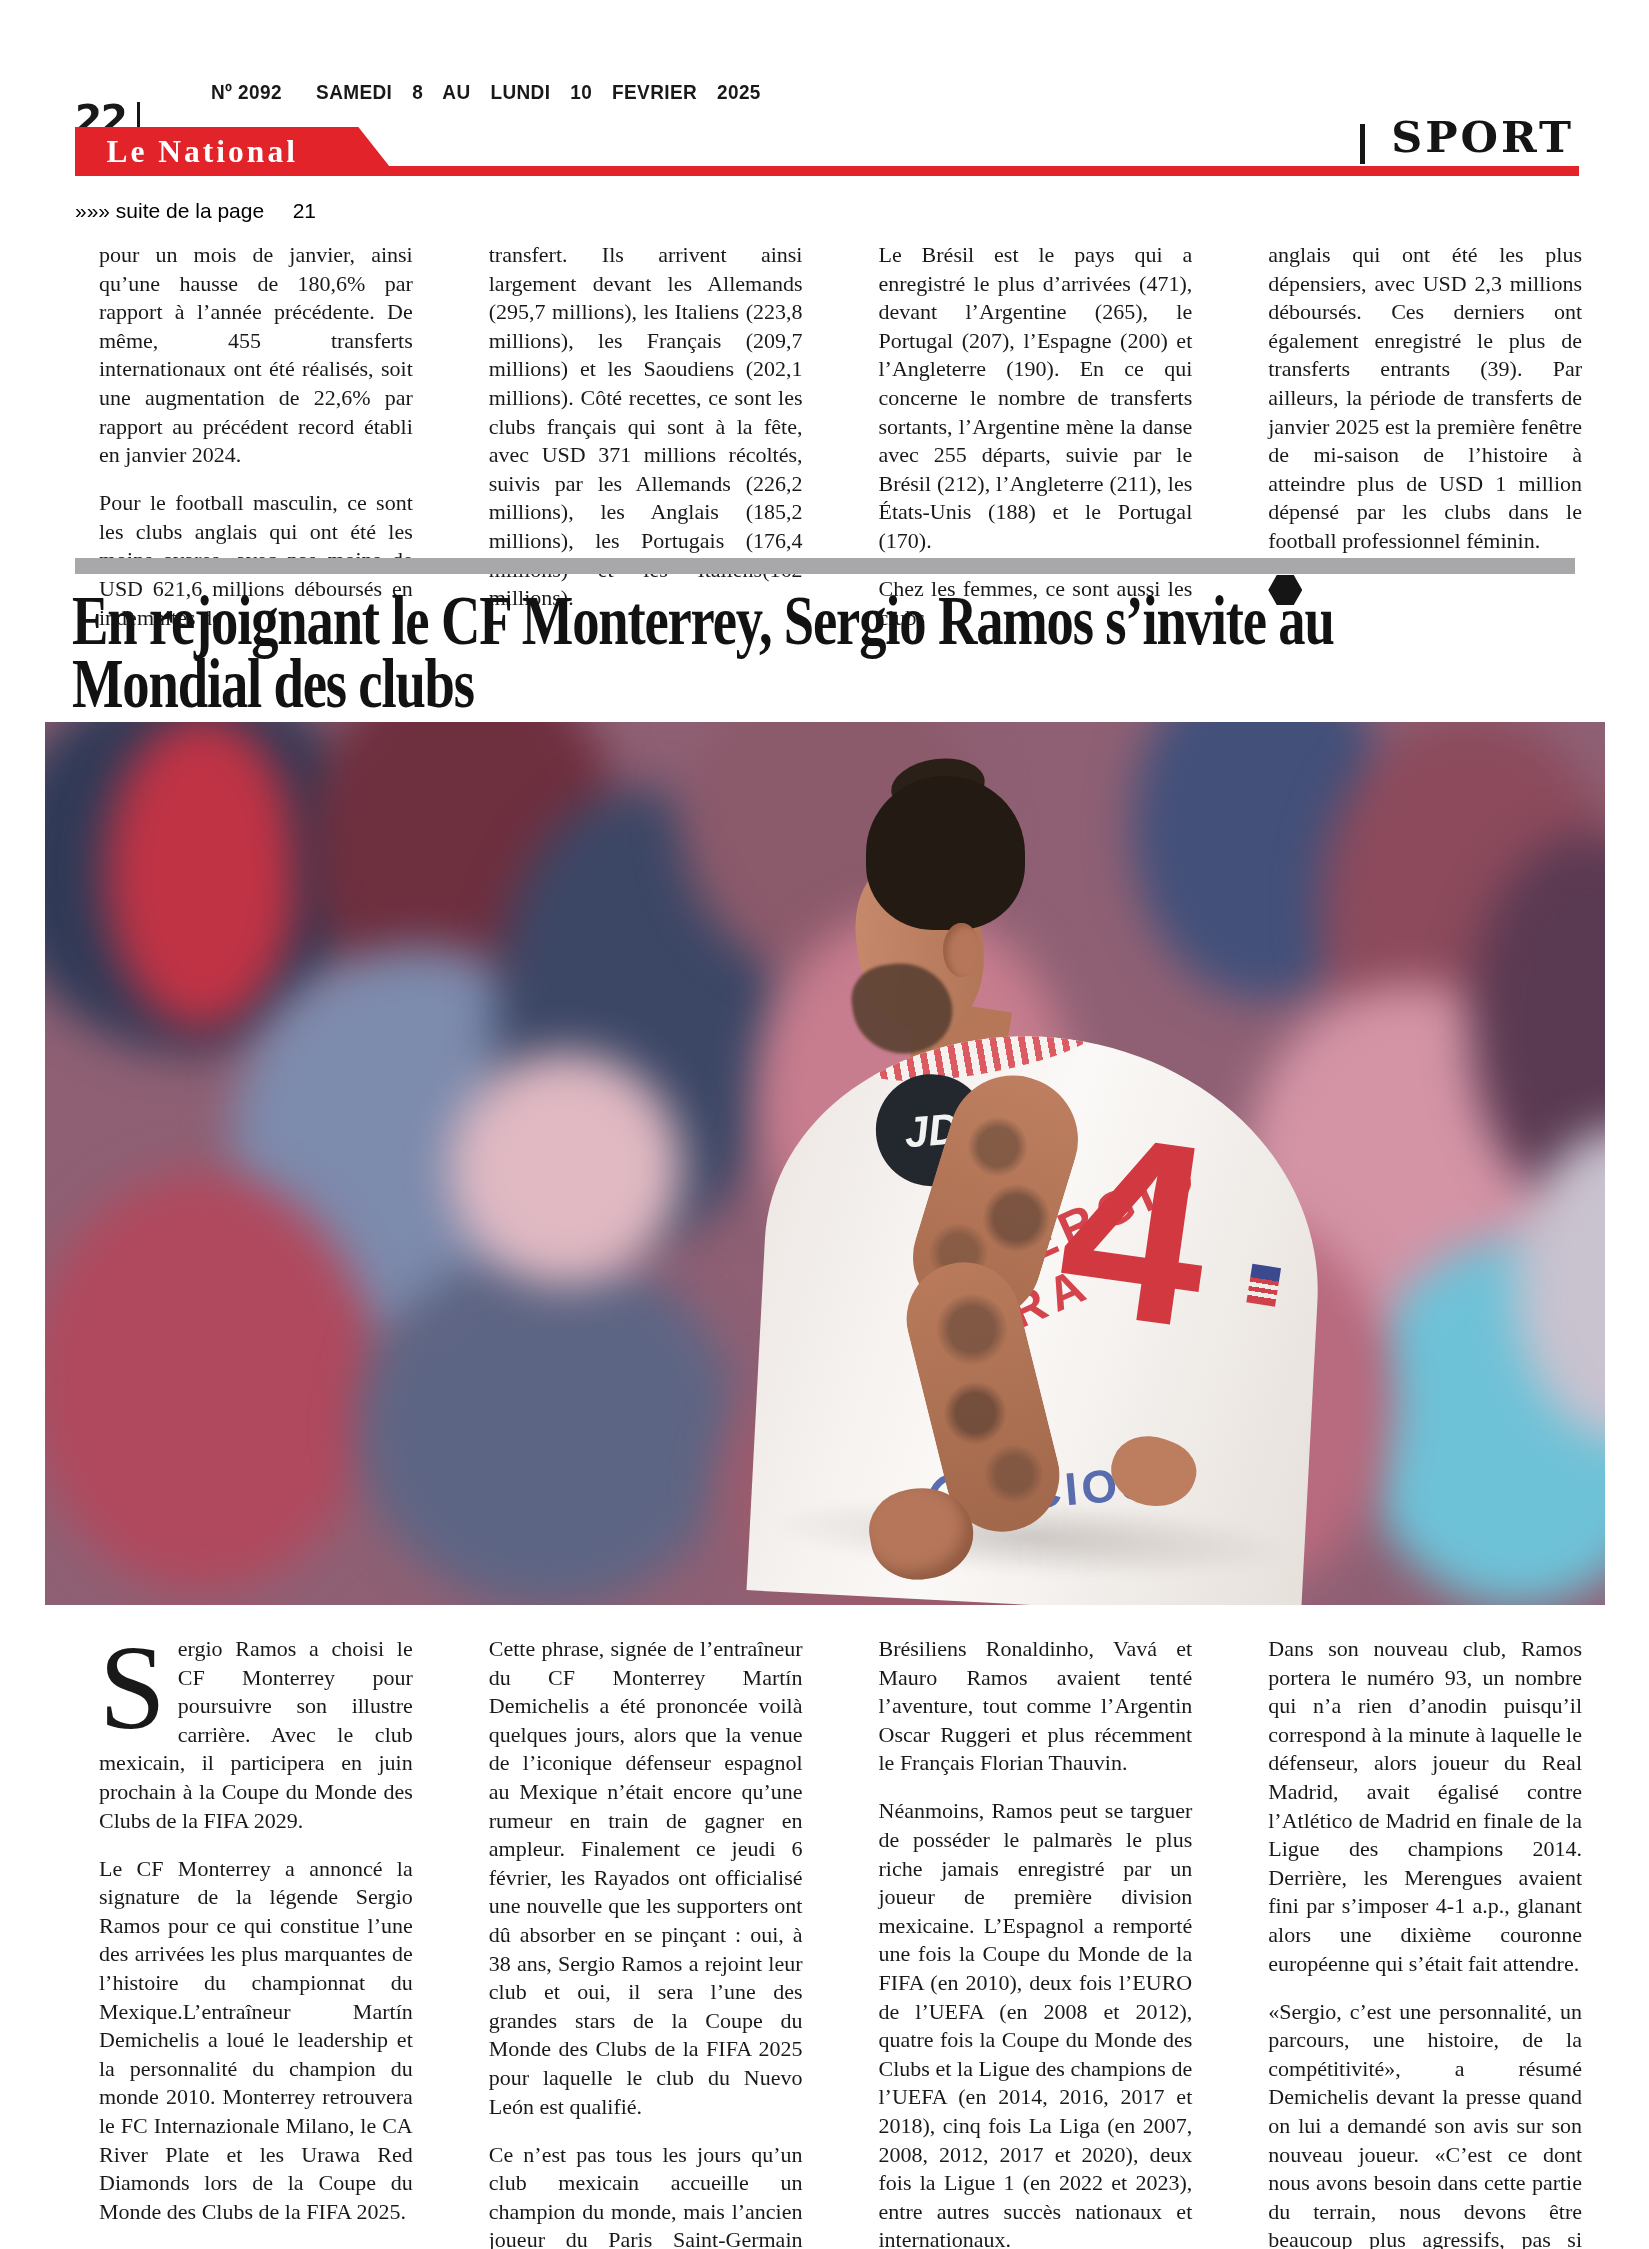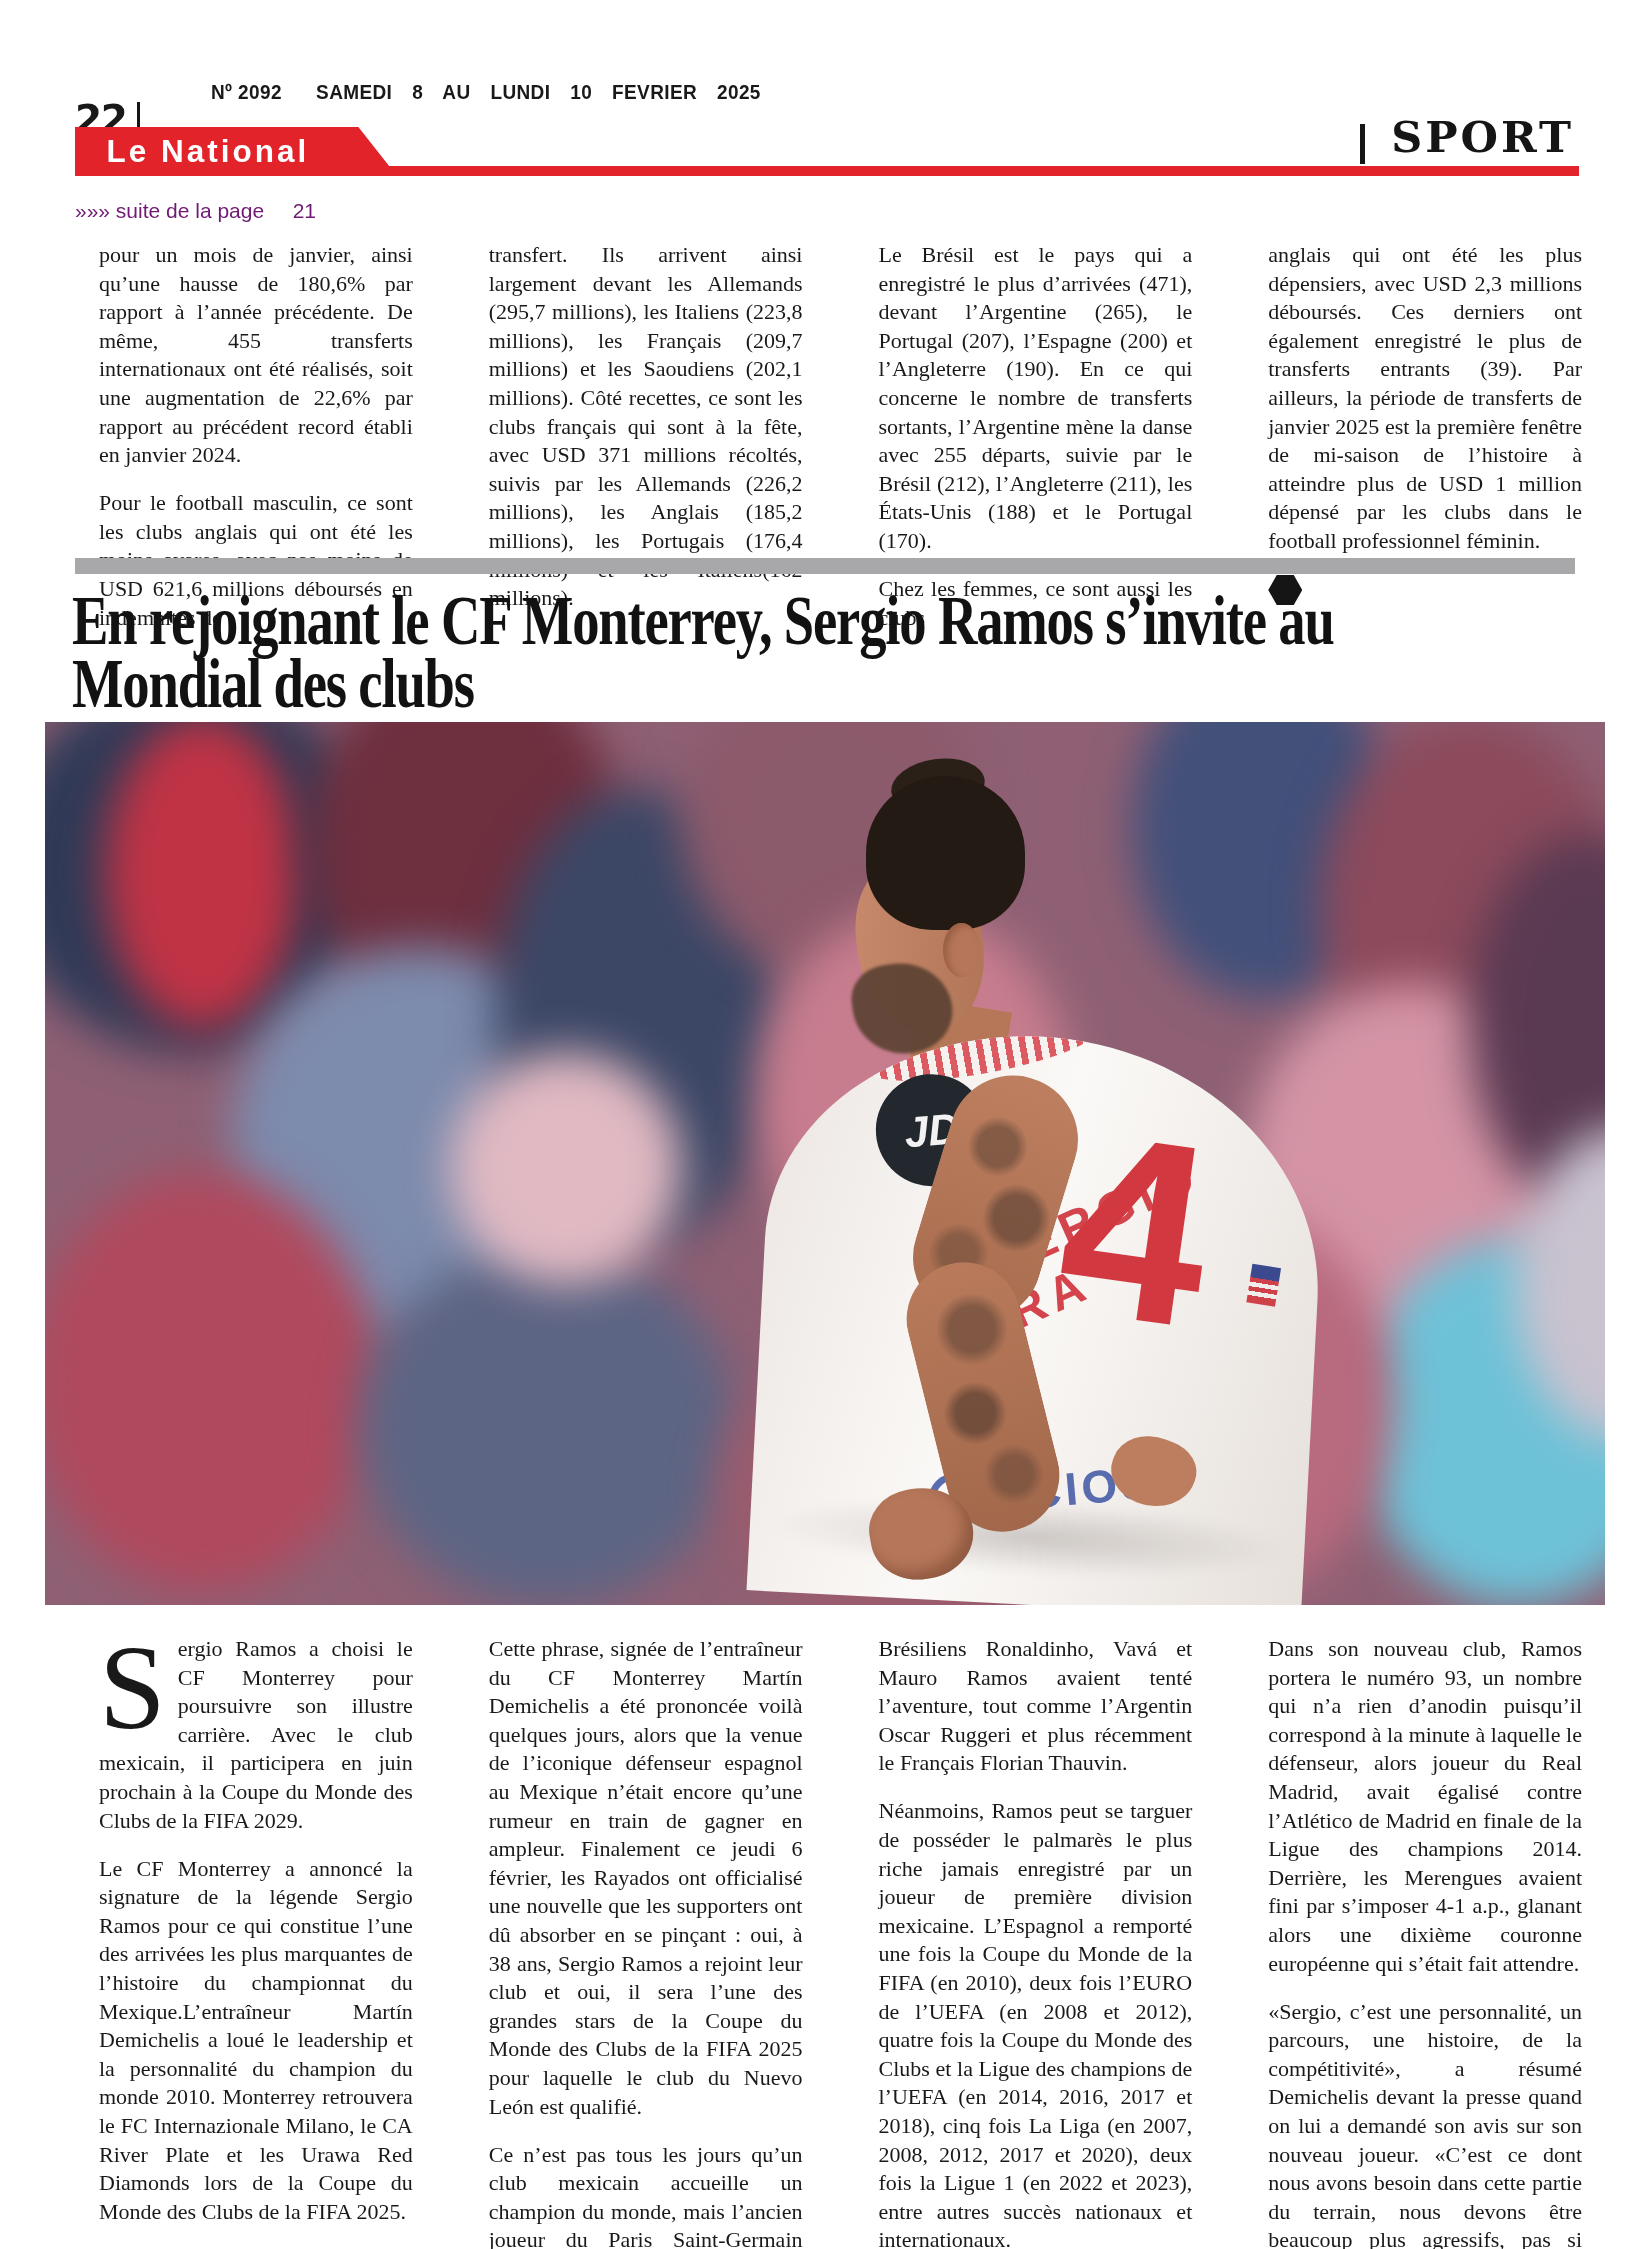--- a/index.html
+++ b/index.html
@@ -10,27 +10,27 @@
   .folio{position:absolute;left:75px;top:64px;display:flex;align-items:flex-start;margin-top:36px;}
   .folio-num{font-family:"DejaVu Sans",sans-serif;font-weight:bold;font-size:39px;line-height:1;letter-spacing:-1.5px;}
   .folio-bar{width:3.7px;height:48px;background:#151515;margin-left:10.5px;margin-top:1.5px;}
   .issue-line{position:absolute;left:211px;top:81px;font-family:"Liberation Sans",sans-serif;
               font-weight:bold;font-size:20px;letter-spacing:0.4px;transform:scaleX(.95);transform-origin:left;}
   .issue-date{margin-left:36px;word-spacing:15px;}
 
   .red-strip{position:absolute;left:75px;top:166px;width:1504px;height:9.7px;background:#e2232a;}
   .flag{position:absolute;left:75px;top:127px;width:322px;height:49px;background:#e2232a;
         clip-path:polygon(0 0,88% 0,100% 100%,0 100%);display:flex;align-items:center;}
-  .flag-text{color:#fff;font-family:Liberation Sans, sans-serif;font-weight:bold;font-size:31.5px;
+  .flag-text{color:#fff;font-family:Liberation Serif, serif;font-weight:bold;font-size:31.5px;
              letter-spacing:3px;padding-left:31.5px;}
   .section-bar{position:absolute;left:1360px;top:124px;width:5.2px;height:40px;background:#151515;}
   .section-title{position:absolute;right:76px;top:112px;font-family:"DejaVu Serif",serif;font-weight:bold;
                  font-size:43px;letter-spacing:3px;color:#151515;}
   .suite-top{position:absolute;left:75px;top:199px;font-family:"Liberation Sans",sans-serif;
-             font-size:21px;color:#701a75;}
+             font-size:21px;color:#000000;}
   .suite-top .pgnum{margin-left:28.5px;}
 
   
   .cols{position:absolute;left:75px;width:1507px;display:flex;gap:52px;}
   .cols-top{top:241px;}
   .cols-bottom{top:1635px;}
   .col{width:337px;font-size:22px;line-height:1.3;text-align:justify;margin-left:24px;}
   .col p{margin:0 0 19.5px 0;}
   .endmark{width:34px;height:30px;background:#151515;margin-top:4.5px;
            clip-path:polygon(25% 0,75% 0,100% 50%,75% 100%,25% 100%,0 50%);}

